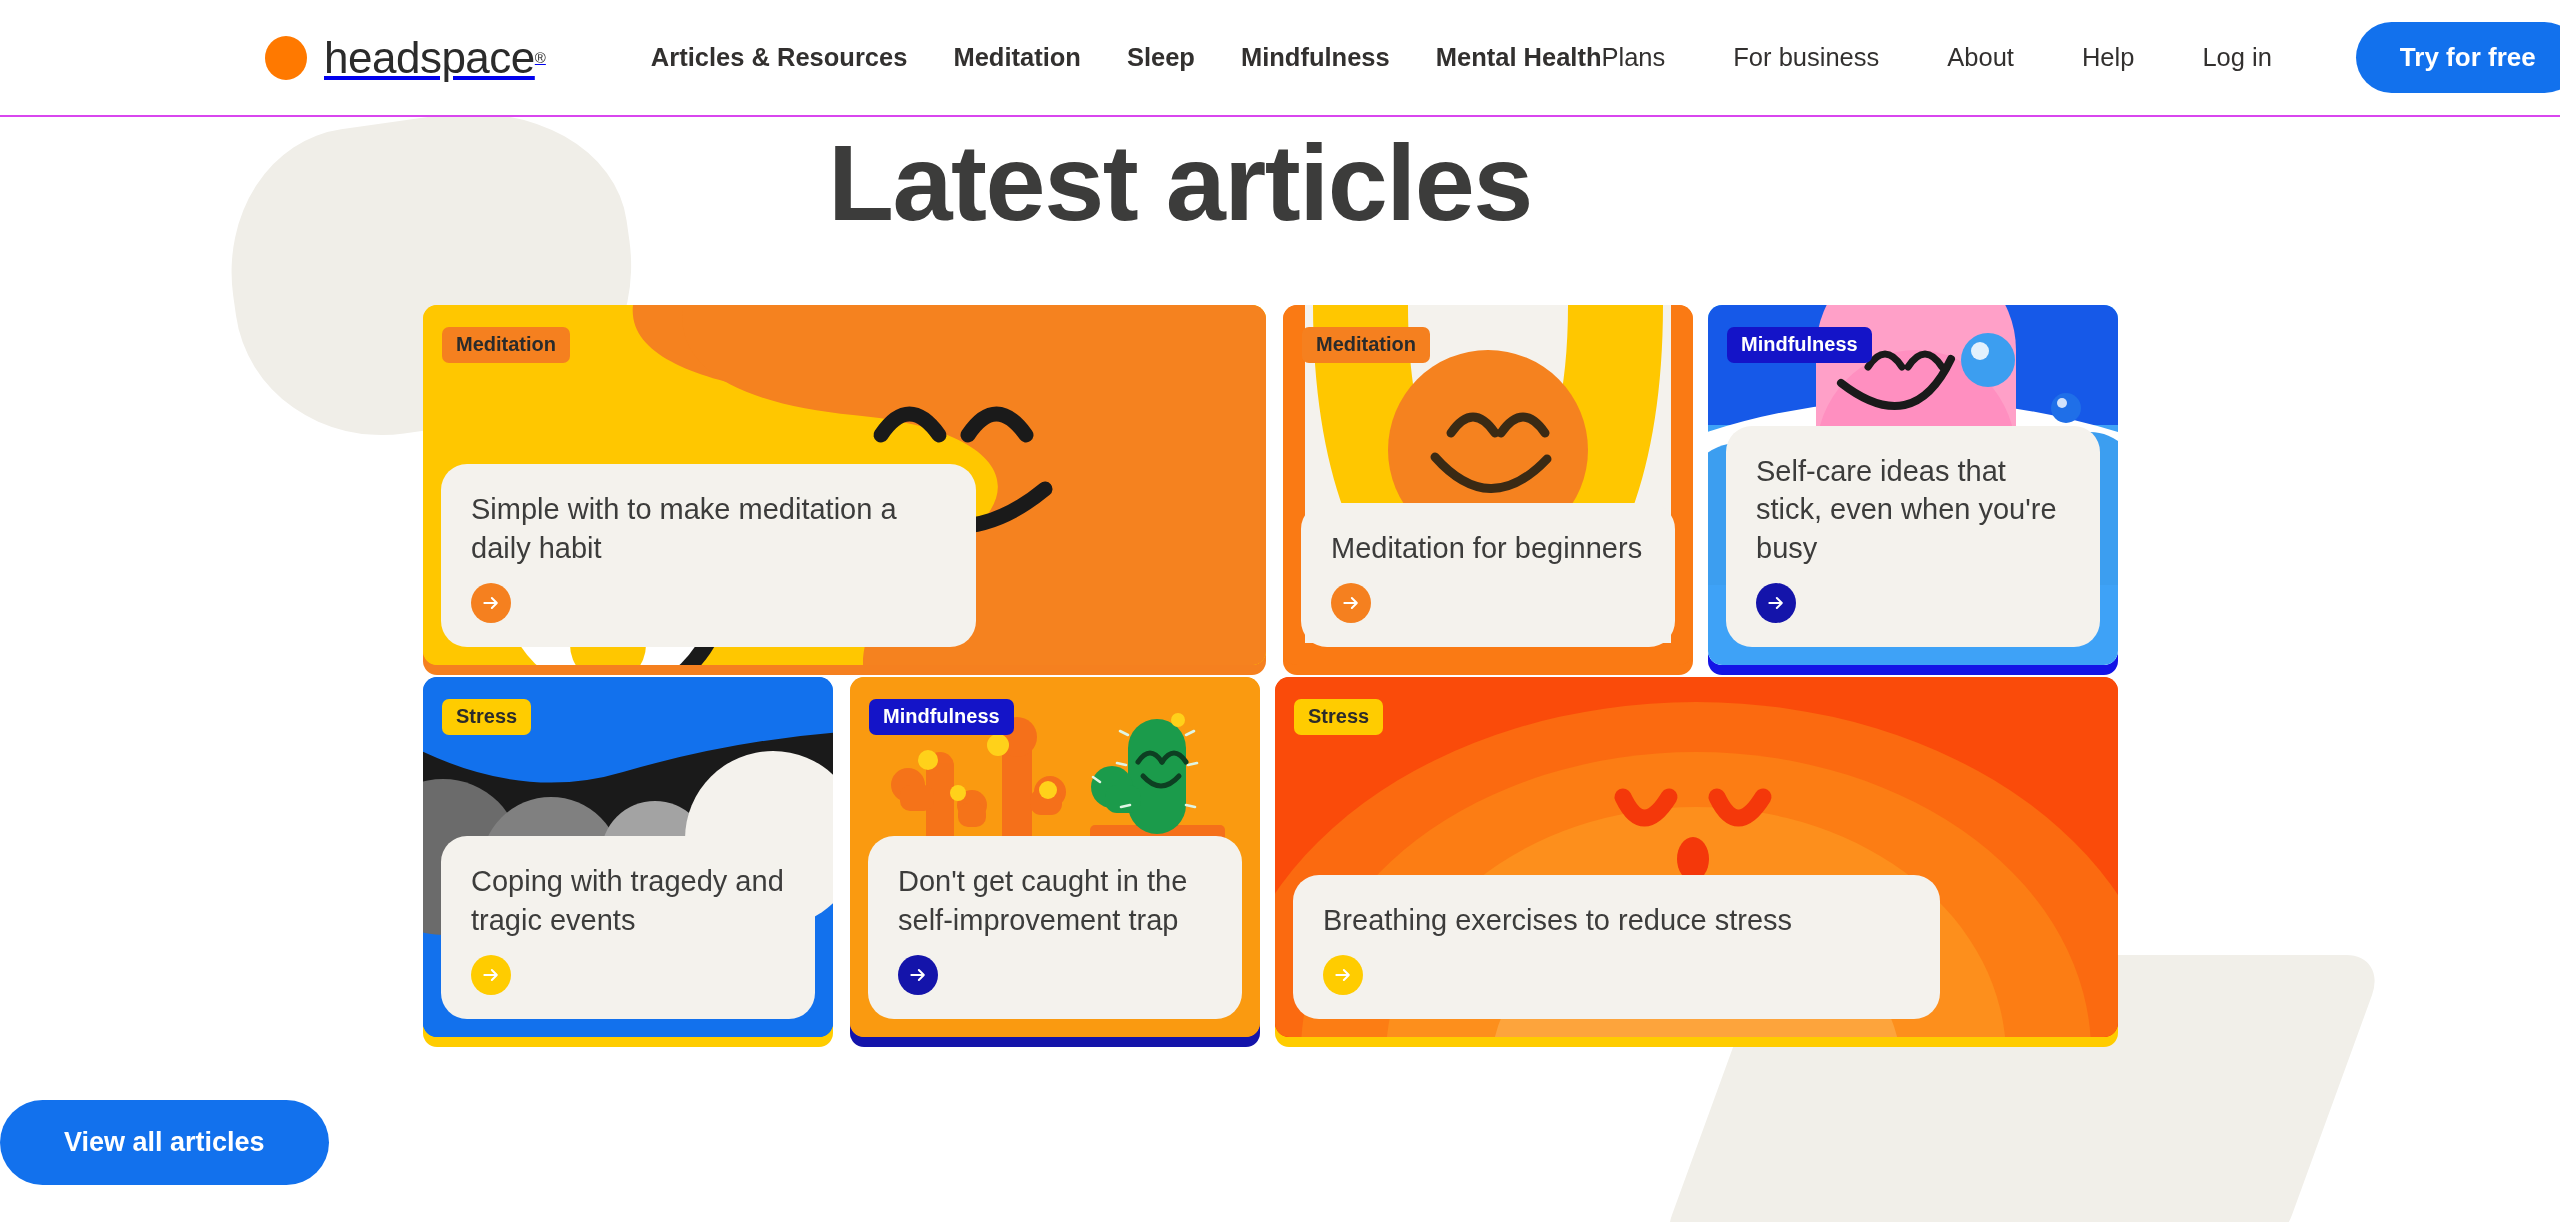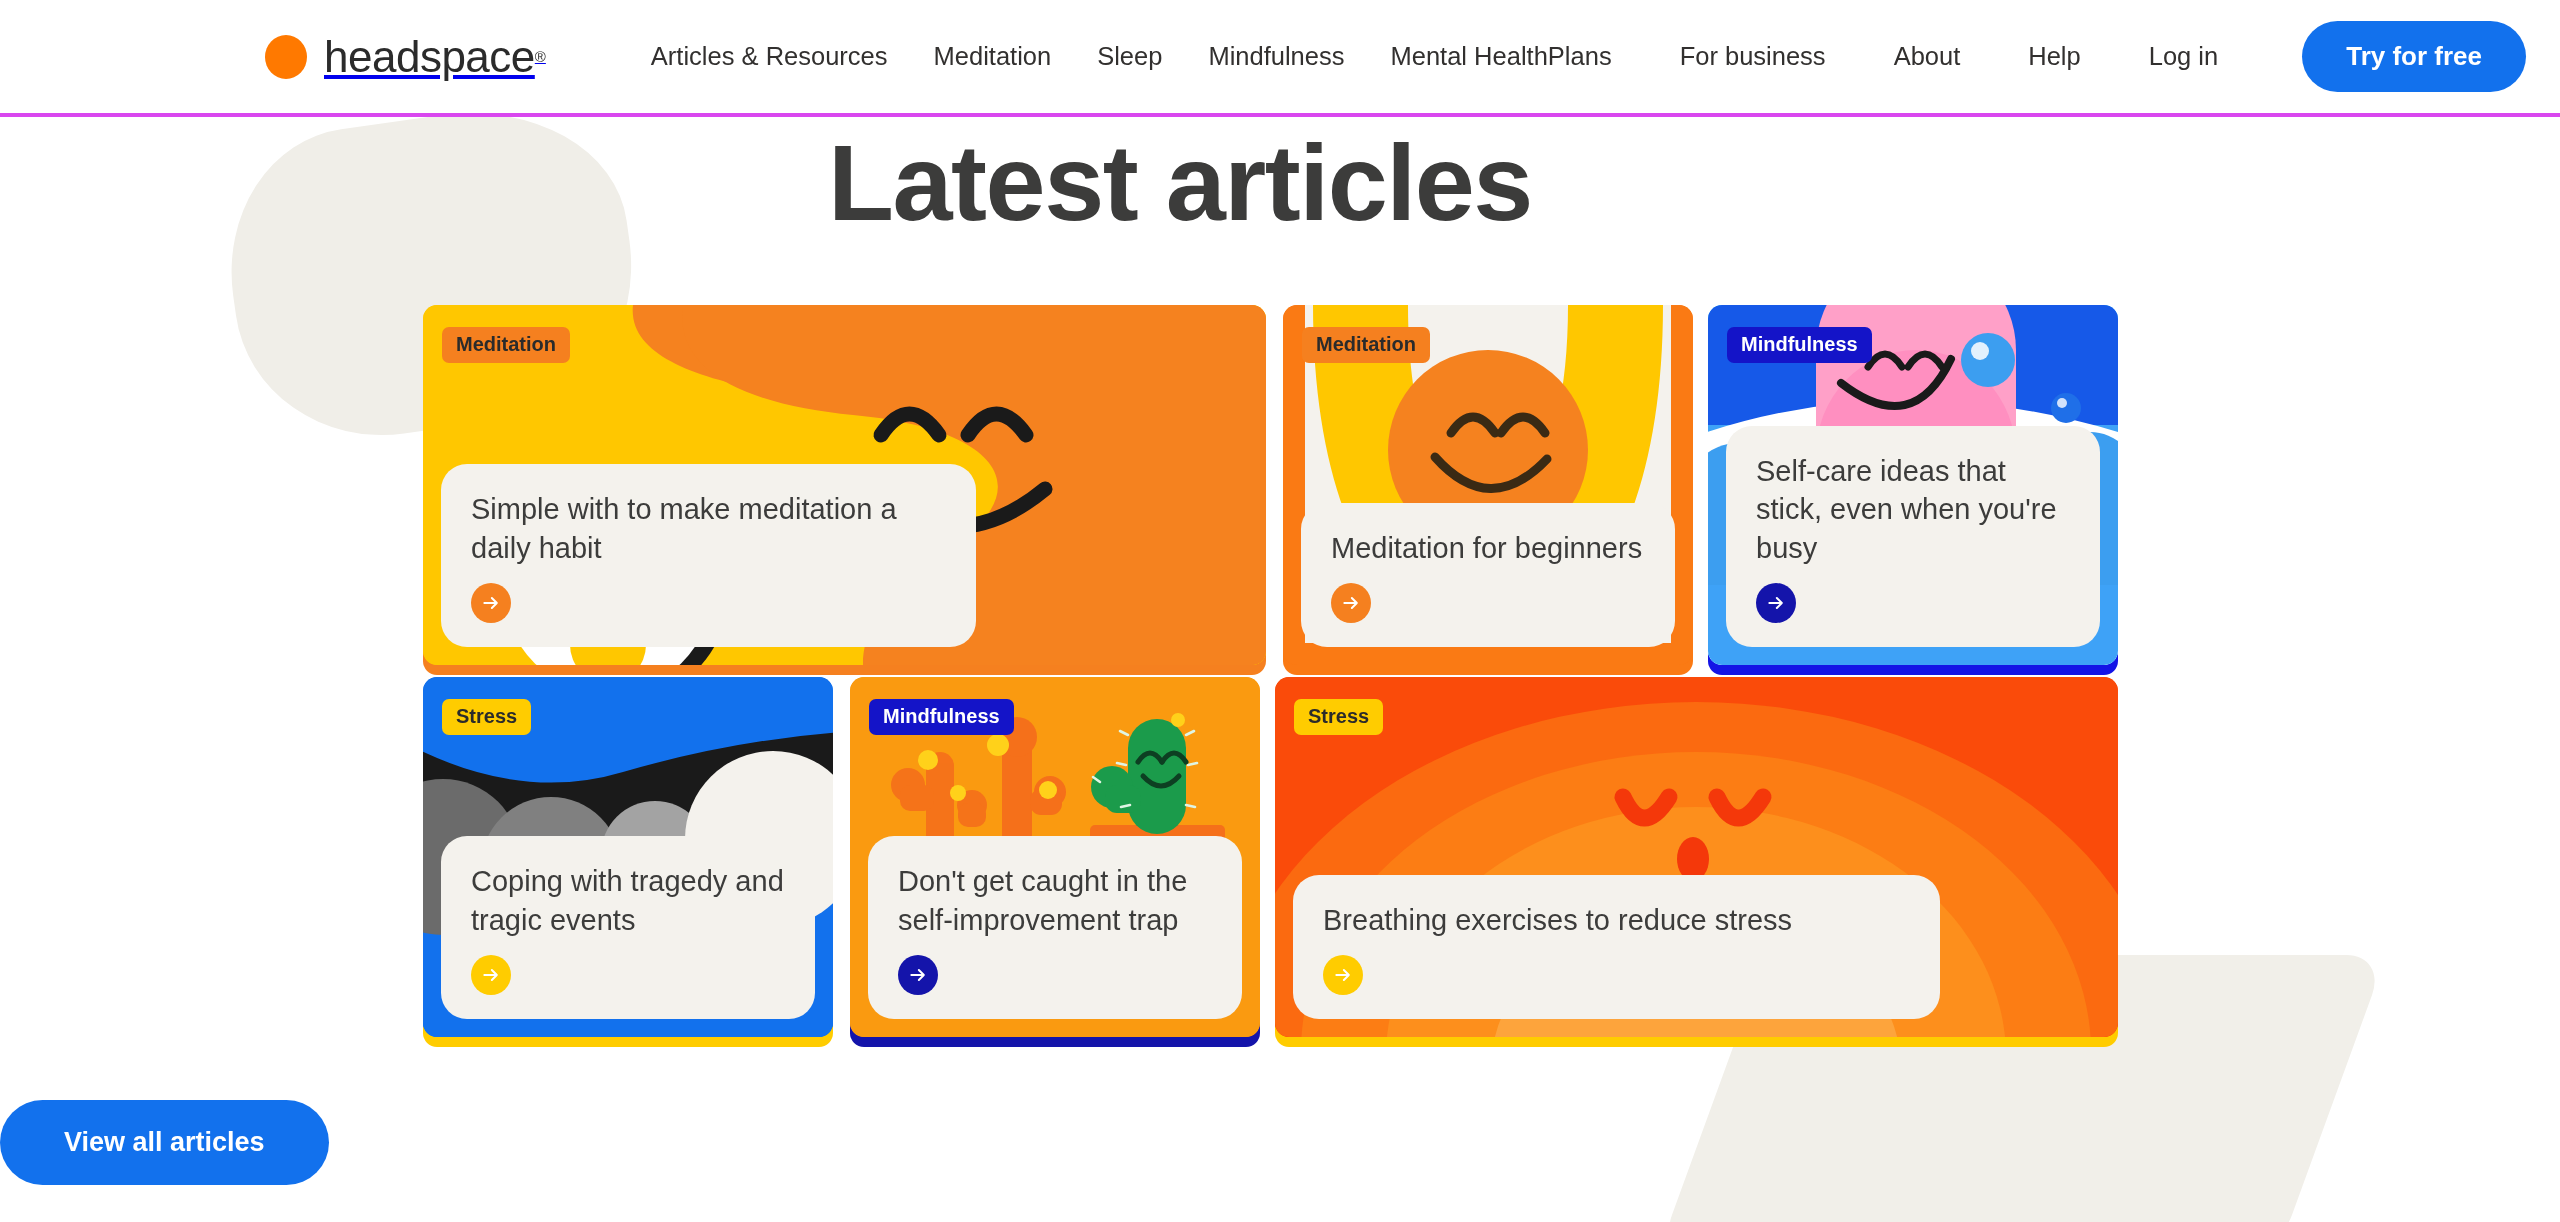--- a/index.html
+++ b/index.html
@@ -27,38 +27,38 @@
     transform: skewX(-20deg);
     border-radius: 40px;
     z-index: 0;
   }
 
   
   .header {
     position: relative; z-index: 40;
     height: 117px; width: 2560px;
     background: #ffffff;
-    border-bottom: 4px solid #d946ef;
+    border-bottom: 2px solid #d946ef;
     display: flex; align-items: center;
   }
   .brand { display: flex; align-items: center; margin-left: 265px; }
   .brand-dot {
     width: 42px; height: 44px; border-radius: 50%;
     background: #ff7900; display: block;
   }
   .brand-word {
     margin-left: 17px;
     font-size: 44px; letter-spacing: -0.5px;
     color: #2b2b2b; font-weight: 400;
   }
   .brand-tm { font-size: 15px; vertical-align: super; color: #2b2b2b; }
 
   .mainnav { display: flex; align-items: center; margin-left: 105px; gap: 46px; }
   .mainnav a {
-    font-size: 25.5px; color: #32302f; text-decoration: none; white-space: nowrap;
+    font-size: 25.5px; color: #32302f; text-decoration: none; white-space: nowrap; font-weight: bold;
   }
   .rightnav { display: flex; align-items: center; margin-left: auto; margin-right: 250px; gap: 68px; }
   .rightnav a { font-size: 25.5px; color: #32302f; text-decoration: none; white-space: nowrap; }
   .cta-try {
     margin-left: 16px;
     background: #1271ed; color: #ffffff;
     font-size: 26px; font-weight: bold;
     border: none; border-radius: 40px;
     padding: 20px 44px; cursor: pointer;
     white-space: nowrap;

